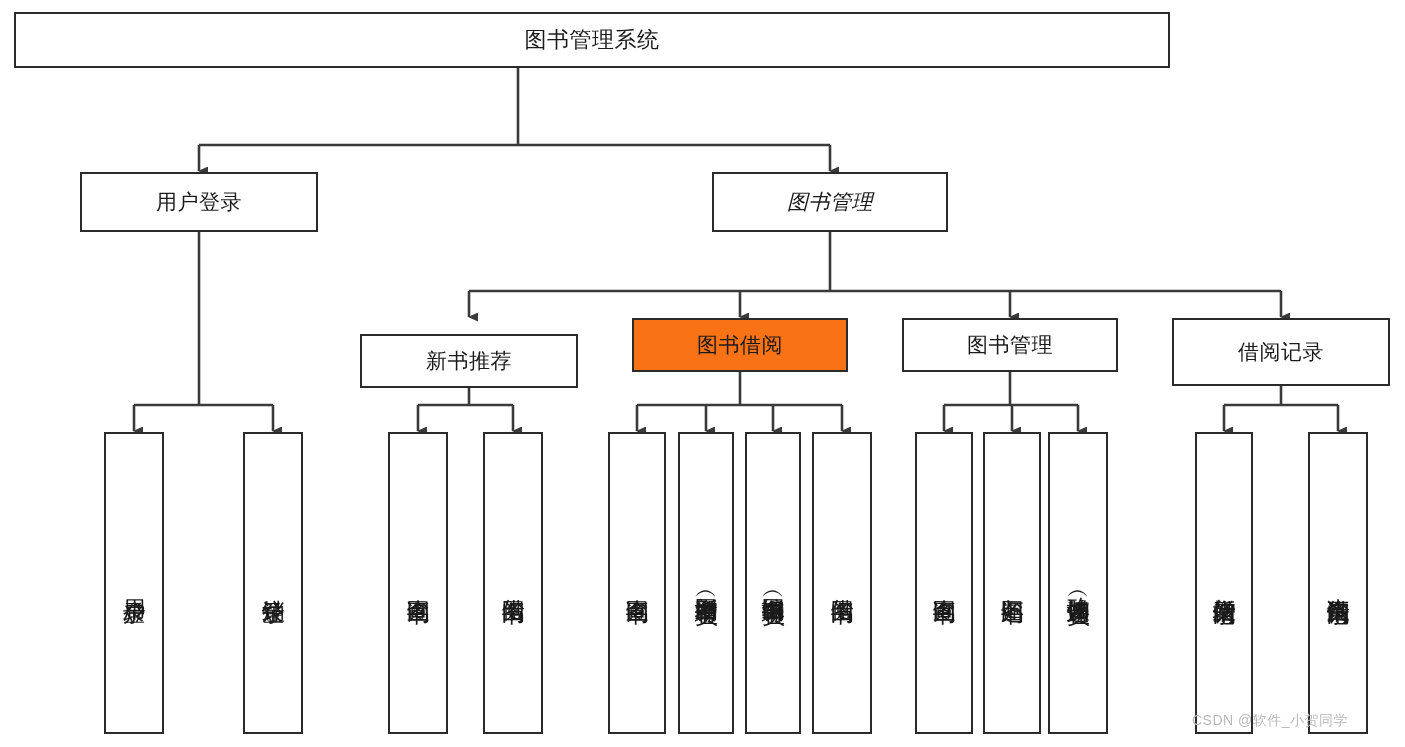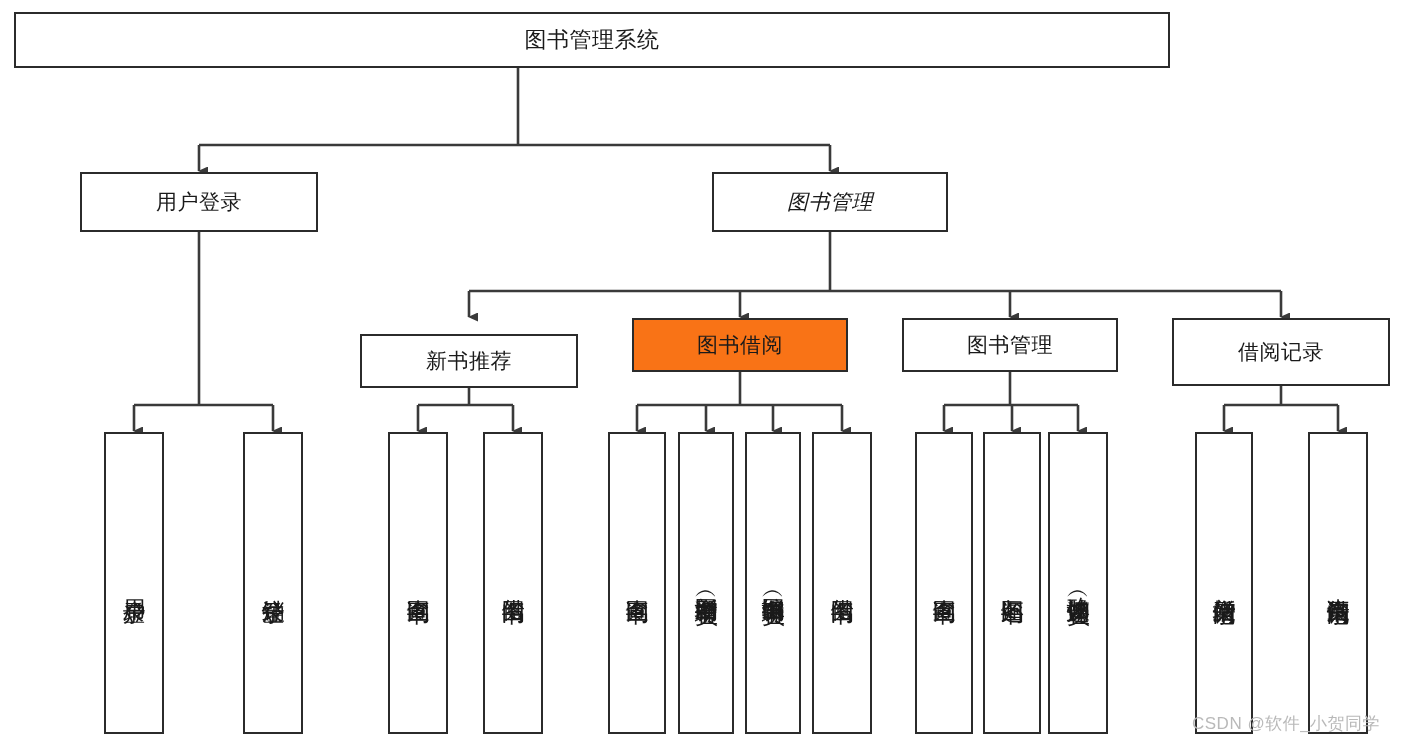--- a/index.html
+++ b/index.html
@@ -59,21 +59,21 @@
     writing-mode: vertical-rl;
     text-orientation: upright;
     font-size: 23px;
     line-height: 1.02;
     letter-spacing: 1px;
     white-space: nowrap;
   }
   .watermark {
     position: absolute;
     color: #b9b9b9;
-    font-size: 17px;
+    font-size: 14px;
     white-space: nowrap;
     letter-spacing: 0.5px;
   }
 </style>
 </head>
 <body>
 
 <div id="diagram-root">
 
   <svg id="connector-layer" viewBox="0 0 1405 747" width="1405" height="747" xmlns="http://www.w3.org/2000/svg">

